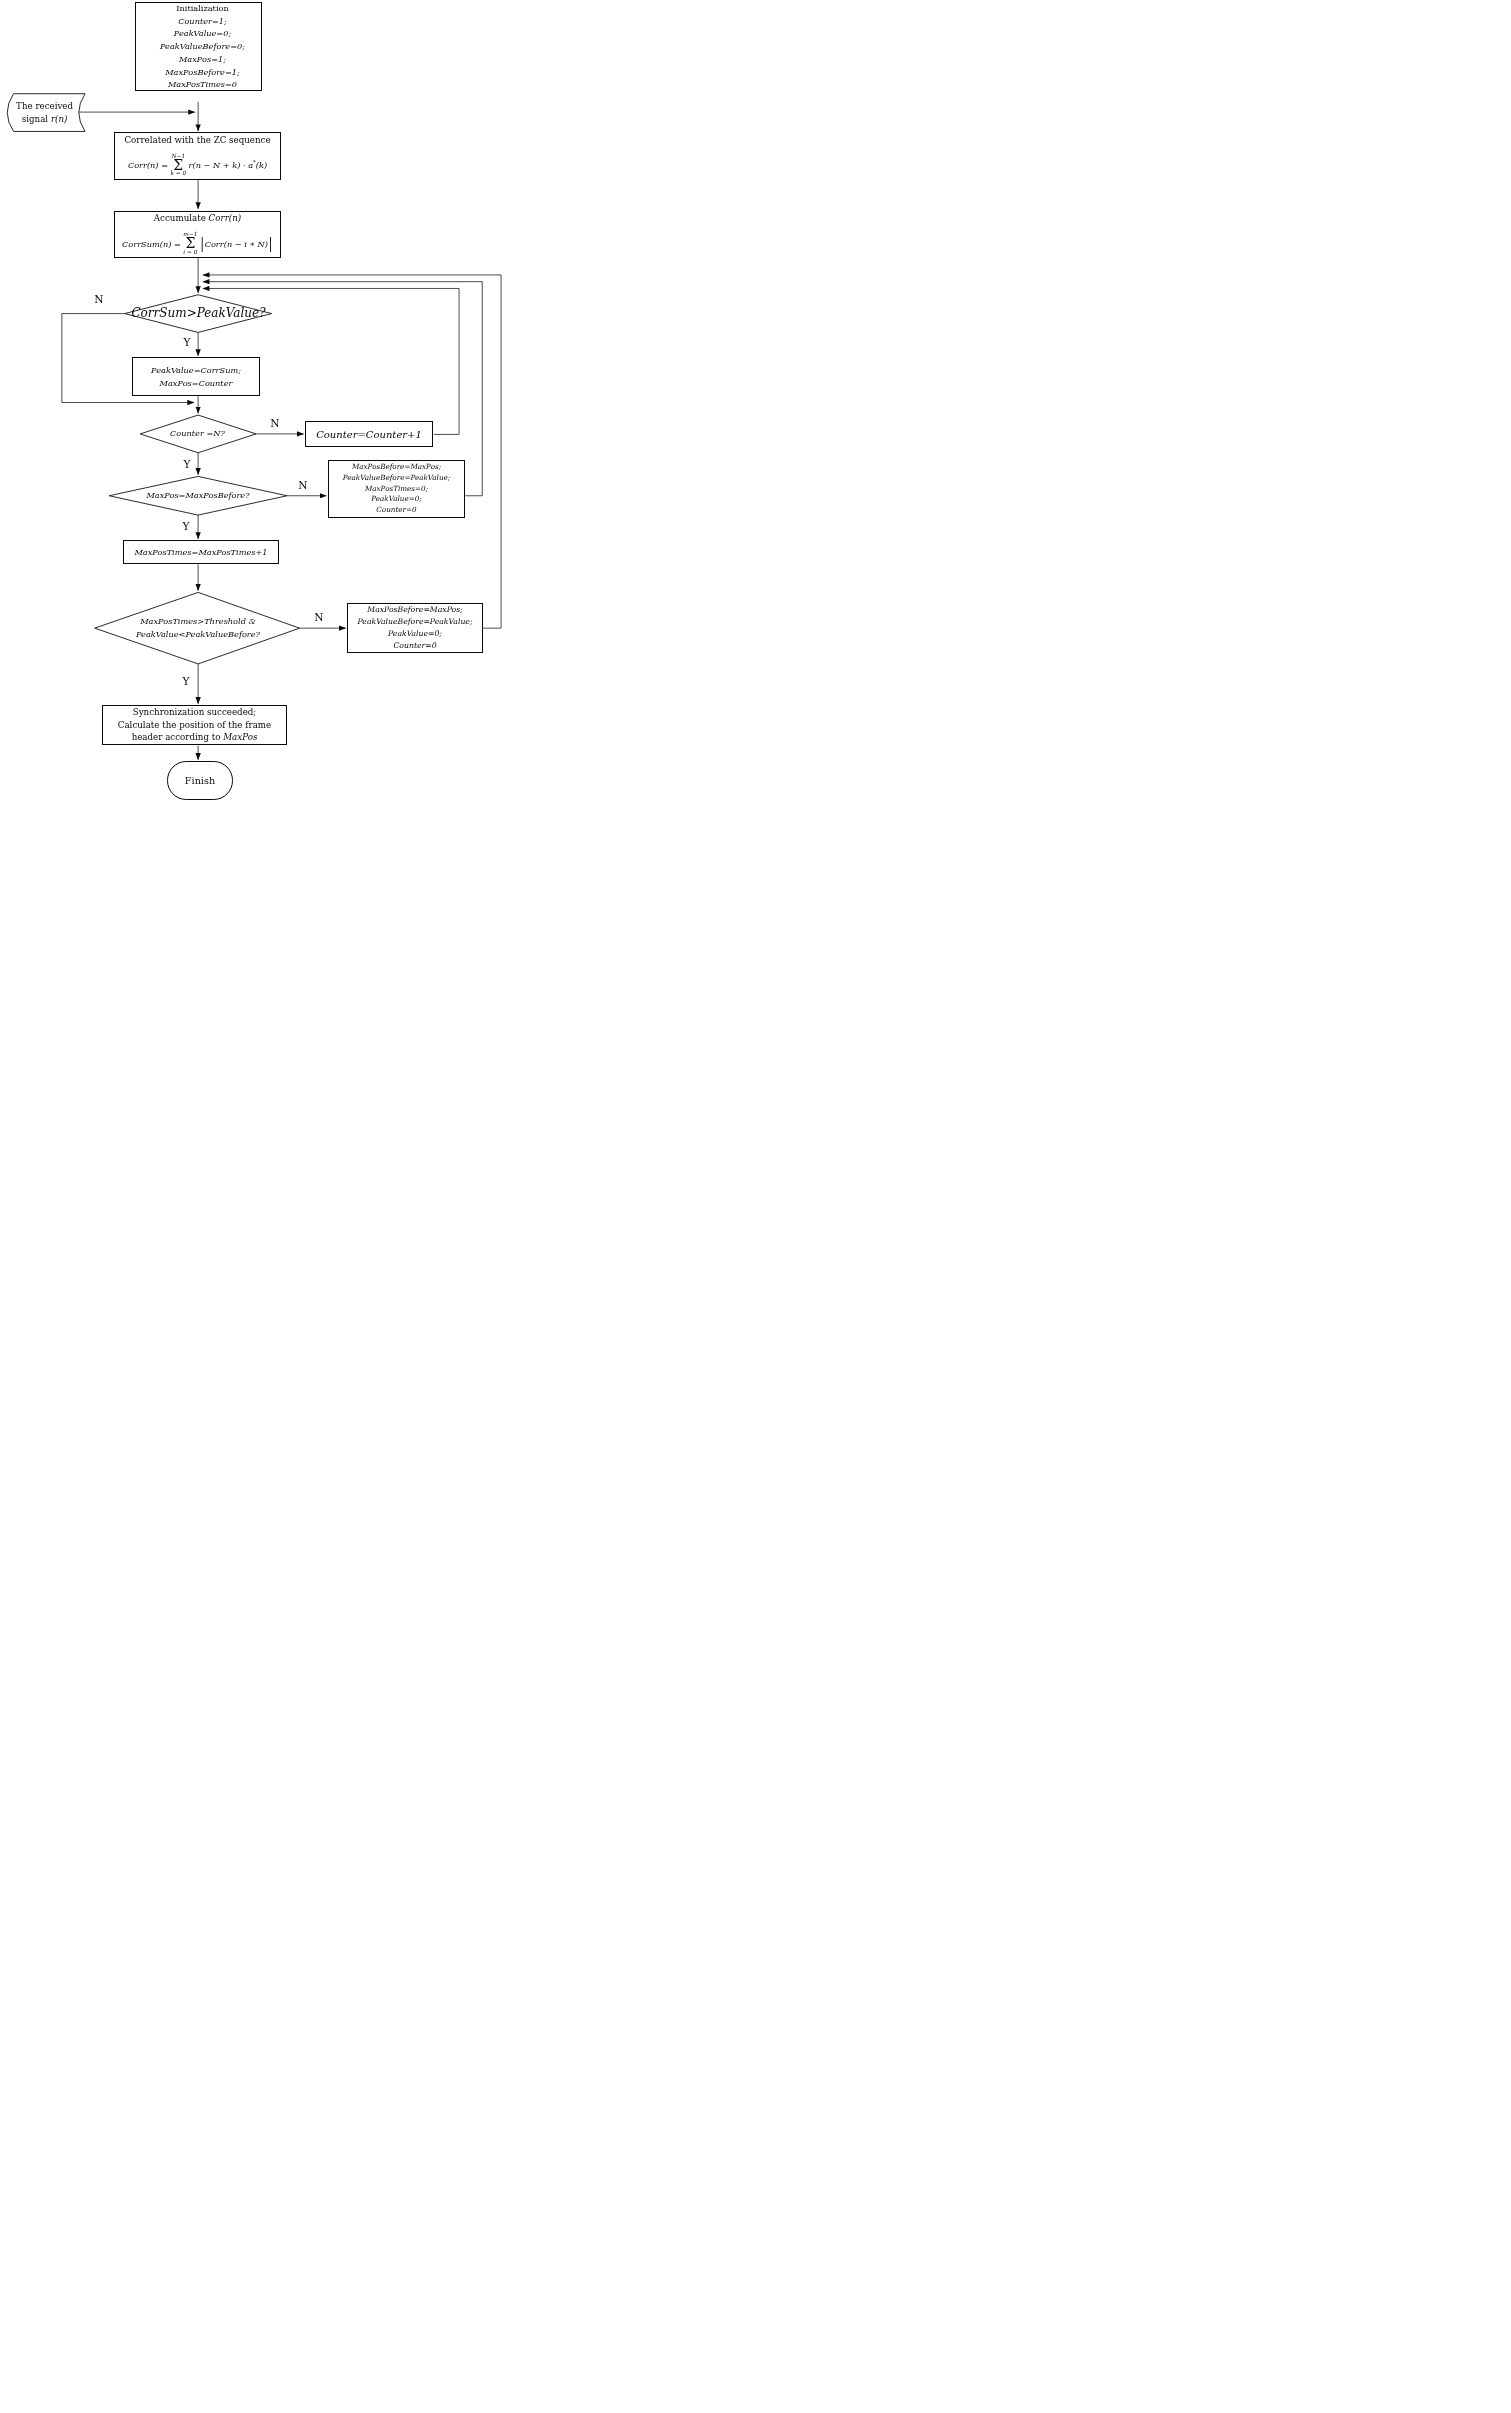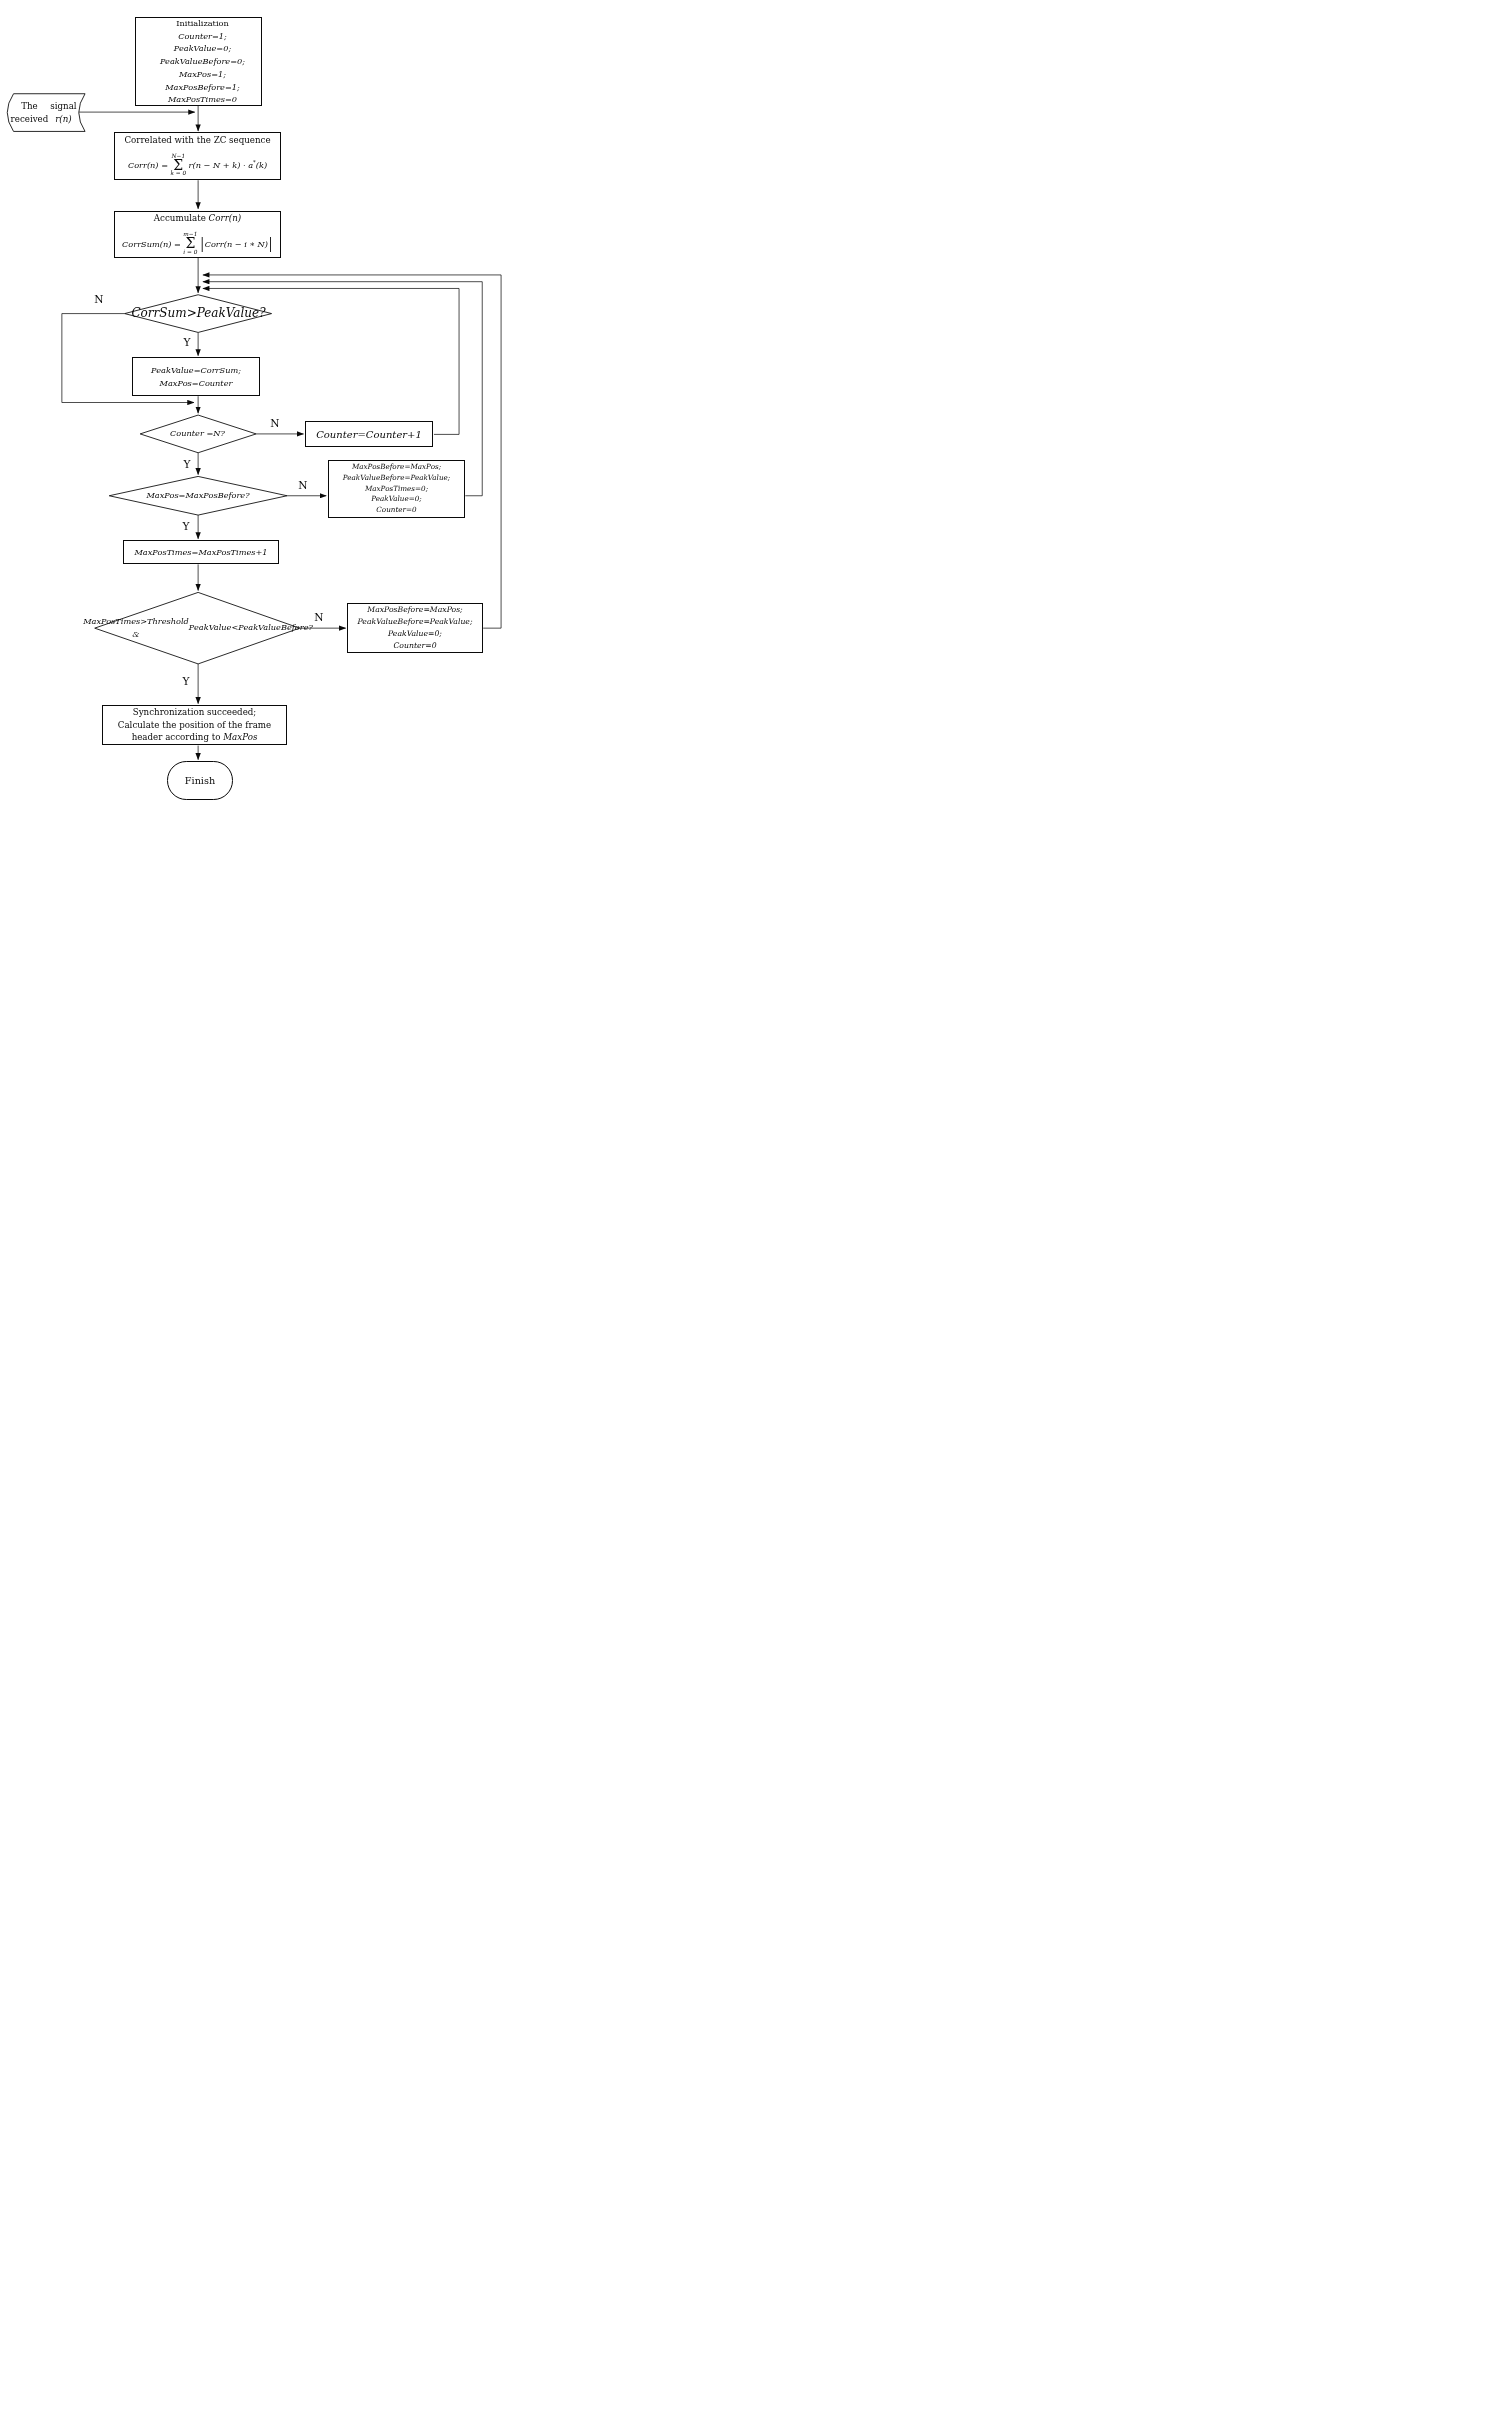--- a/index.html
+++ b/index.html
@@ -23,21 +23,21 @@
     justify-content:center;
     align-items:center;
     text-align:center;
     z-index:2;
   }
   .it{font-style:italic;}
   .rm{font-style:normal;}
   .overlay{
     position:absolute;
     display:flex;
-    flex-direction:row;
+    flex-direction:column;
     justify-content:center;
     align-items:center;
     text-align:center;
     z-index:3;
     background:transparent;
   }
   .edge-label{
     position:absolute;
     transform:translate(-50%,-50%);
     font-size:10.6px;
@@ -114,21 +114,21 @@
     <g fill="#ffffff" stroke="#0a0a0a" stroke-width="1.8">
       <polygon points="410,610 562,649 410,688 258,649"></polygon>
       <polygon points="410,859 530,898 410,937 290,898"></polygon>
       <polygon points="410,986 594,1026 410,1066 226,1026"></polygon>
       <polygon points="410,1226 620,1300 410,1374 196,1300"></polygon>
 
       <path d="M28 194 H176 Q150 233 176 272 H28 Q2 233 28 194 Z"></path>
     </g>
   </svg>
 
-  <div class="box" style="left:135px;top:17px;width:127px;height:89px;font-size:8.2px;padding-left:8px;">
+  <div class="box" style="left:135px;top:2px;width:127px;height:89px;font-size:8.2px;padding-left:8px;">
     <div class="lines">
       <div class="rm">Initialization</div>
       <div class="it">Counter=1;</div>
       <div class="it">PeakValue=0;</div>
       <div class="it">PeakValueBefore=0;</div>
       <div class="it">MaxPos=1;</div>
       <div class="it">MaxPosBefore=1;</div>
       <div class="it">MaxPosTimes=0</div>
     </div>
   </div>

